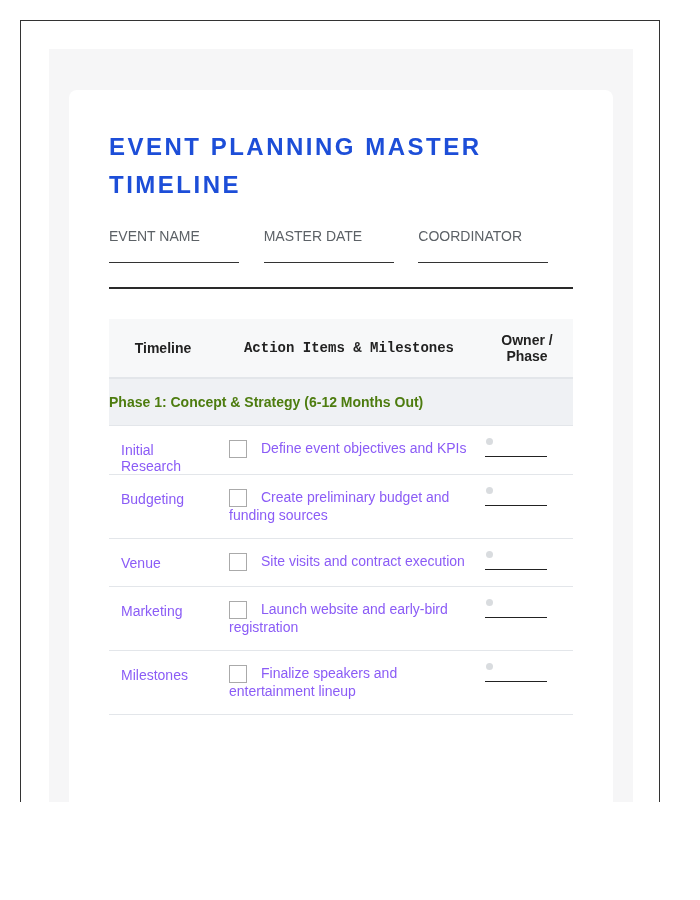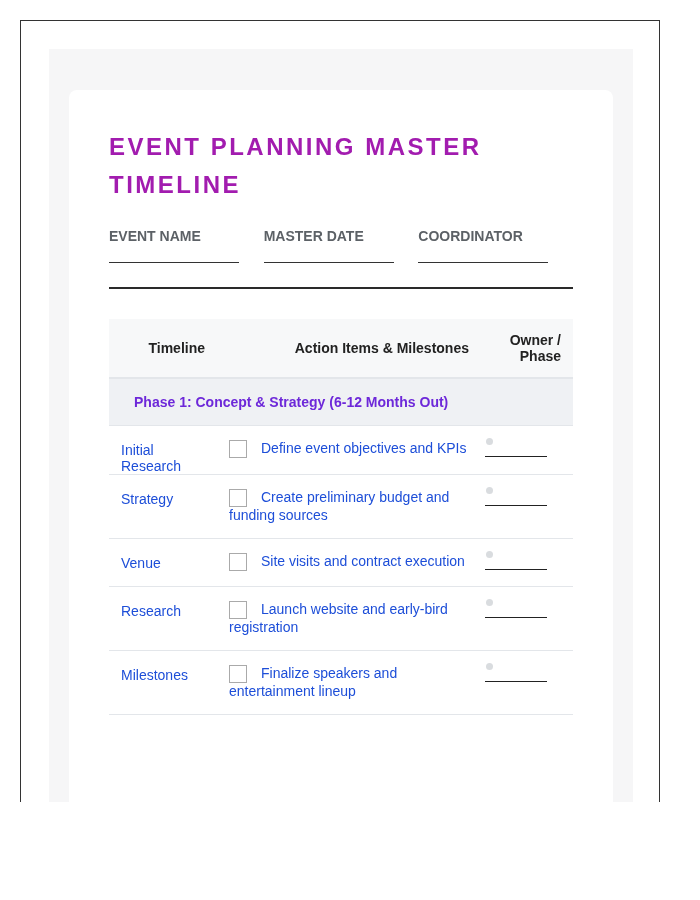--- a/index.html
+++ b/index.html
@@ -5,35 +5,35 @@
     html, body { margin: 0; padding: 0; background: #ffffff; }
     body { width: 700px; height: 900px; position: relative; overflow: hidden;
            font-family: "Liberation Sans", sans-serif; color: #333; }
     .frame { position: absolute; left: 20px; top: 20px; width: 640px; height: 782px;
              border: 1px solid #333; border-bottom: none; box-sizing: border-box; overflow: hidden; background: #fff; }
     .backdrop { position: absolute; left: 28px; top: 28px; width: 584px; height: 760px; background: #f6f6f7; }
     .card { position: absolute; left: 20px; top: 41px; width: 544px; height: 760px; background: #ffffff;
             border-radius: 8px; }
     .content { position: absolute; left: 40px; top: 0; width: 464px; }
     .title { margin: 0; position: absolute; top: 38px; left: 0; width: 420px;
-             font-size: 24px; font-weight: bold; letter-spacing: 2.5px; line-height: 38px; color: #a21caf; }
+             font-size: 24px; font-weight: bold; letter-spacing: 2.5px; line-height: 38px; color: #1d4ed8; }
     .meta { position: absolute; top: 138px; left: 0; width: 464px; display: flex; }
     .meta-field { width: 161px; }
-    .meta-label { font-size: 14px; font-weight: bold; color: #5c6166; letter-spacing: 0; height: 18px; }
+    .meta-label { font-size: 14px; font-weight: normal; color: #5c6166; letter-spacing: 0; height: 18px; }
     .meta-line { margin-top: 16px; width: 130px; border-bottom: 1px solid #333; height: 0; }
     .divider { position: absolute; top: 197px; left: 0; width: 464px; height: 2px; background: #2a2a2a; }
     table.timeline { position: absolute; top: 229px; left: 0; width: 464px; border-collapse: collapse; font-size: 14px; }
-    table.timeline th { background: #f7f8f9; text-align: right; font-weight: bold; color: #222; font-size: 14px;
+    table.timeline th { background: #f7f8f9; text-align: center; font-weight: bold; color: #222; font-size: 14px;
                         padding: 0 12px; height: 58px; vertical-align: middle; border-bottom: 2px solid #e3e6ea; }
     th.col-time { width: 84px; }
-    th.col-action { width: 240px; padding-left: 12px; }
+    th.col-action { width: 240px; padding-left: 12px; font-family: Liberation Mono, monospace; }
     th.col-owner { padding-left: 4px; line-height: 16px; }
-    tr.phase td { background: #eff1f4; color: #6d28d9; font-weight: bold; font-size: 14px; height: 46px;
-                  padding: 0 25px; border-bottom: 1px solid #e3e6ea; }
-    tr.item td { vertical-align: top; border-bottom: 1px solid #e3e6ea; color: #1d4ed8; font-size: 14px; line-height: 16px; }
+    tr.phase td { background: #eff1f4; color: #4d7c0f; font-weight: bold; font-size: 14px; height: 46px;
+                  padding: 0 0; border-bottom: 1px solid #e3e6ea; }
+    tr.item td { vertical-align: top; border-bottom: 1px solid #e3e6ea; color: #8b5cf6; font-size: 14px; line-height: 16px; }
     td.cell-time { padding: 16px 12px 0 12px; width: 84px; }
     td.cell-action { padding: 14px 12px 15px 12px; }
     td.cell-owner { padding: 12px 16px 0 4px; position: relative; }
     .checkbox { display: inline-block; width: 18px; height: 18px; border: 1px solid #aaa; box-sizing: border-box;
                 vertical-align: -5px; margin-right: 14px; background: #fff; }
     .status-dot { display: block; width: 7px; height: 7px; border-radius: 50%; background: #d9dcdf; margin-left: 1px; }
     .owner-line { margin-top: 11px; width: 62px; border-bottom: 1px solid #222; height: 0; }
   </style>
 </head>
 <body>
@@ -77,39 +77,39 @@
 
             <tr class="item">
               <td class="cell-time">Initial Research</td>
               <td class="cell-action"><span class="checkbox"></span><span>Define event objectives and KPIs</span></td>
               <td class="cell-owner">
                   <span class="status-dot"></span>
                   <div class="owner-line"></div>
                 </td>
             </tr>
             <tr class="item">
-              <td class="cell-time">Strategy</td>
+              <td class="cell-time">Budgeting</td>
               <td class="cell-action"><span class="checkbox"></span><span>Create preliminary budget and funding sources</span></td>
               <td class="cell-owner">
                   <span class="status-dot"></span>
                   <div class="owner-line"></div>
                 </td>
             </tr>
             <tr class="item">
               <td class="cell-time">Venue</td>
               <td class="cell-action"><span class="checkbox"></span><span>Site visits and contract execution</span></td>
               <td class="cell-owner">
                   <span class="status-dot"></span>
                   <div class="owner-line"></div>
                 </td>
             </tr>
 
 
             <tr class="item">
-              <td class="cell-time">Research</td>
+              <td class="cell-time">Marketing</td>
               <td class="cell-action"><span class="checkbox"></span><span>Launch website and early-bird registration</span></td>
               <td class="cell-owner">
                   <span class="status-dot"></span>
                   <div class="owner-line"></div>
                 </td>
             </tr>
             <tr class="item">
               <td class="cell-time">Milestones</td>
               <td class="cell-action"><span class="checkbox"></span><span>Finalize speakers and entertainment lineup</span></td>
               <td class="cell-owner">

